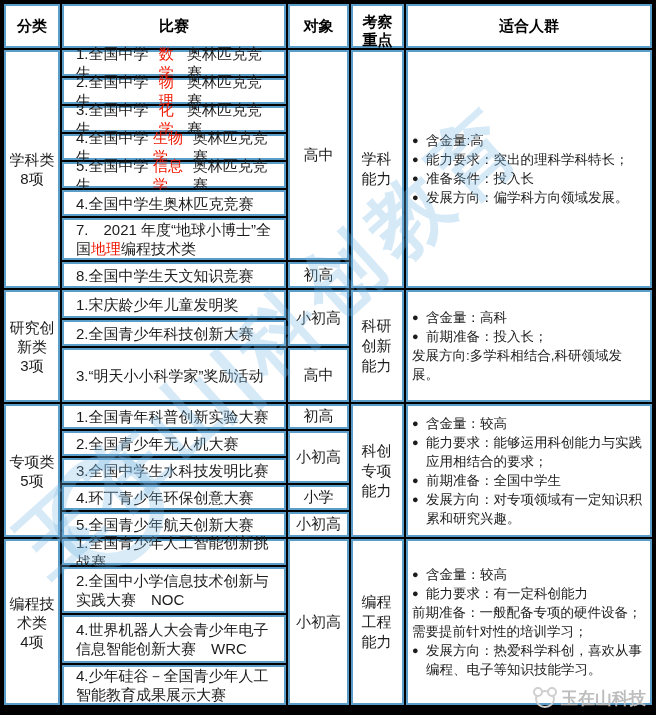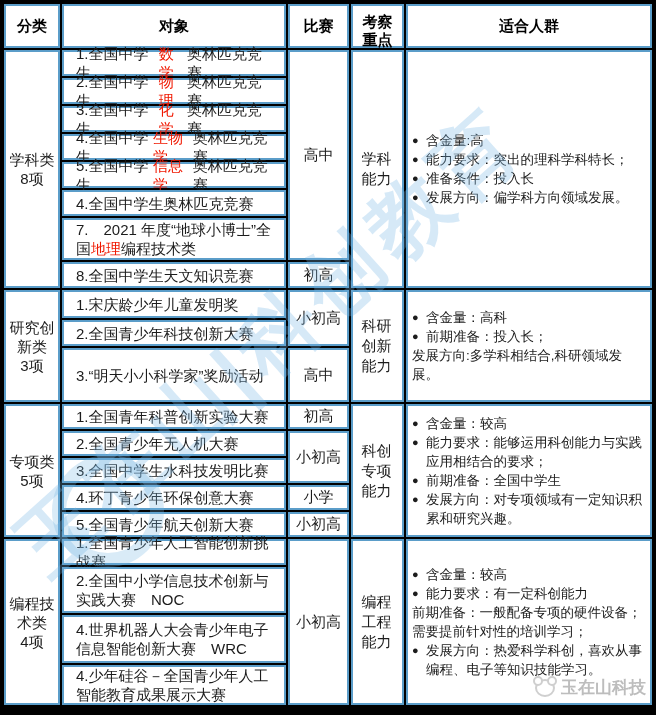--- a/index.html
+++ b/index.html
@@ -32,38 +32,38 @@
   .s2 { grid-template-rows:28px 26px 54px; }
   .s3 { grid-template-rows:repeat(5,25px); }
   .s4 { grid-template-rows:26px 46px 48px 40px; }
   
   .wm-diag { position:absolute; left:30px; top:505px; z-index:5; pointer-events:none;
              transform:rotate(-42deg); transform-origin:left center; white-space:nowrap;
              font-size:80px; font-weight:bold; letter-spacing:8px;
              color:rgba(120,182,228,0.30); }
   .wm-circ { position:absolute; left:52px; top:455px; width:112px; height:112px; z-index:5;
              border:14px solid rgba(120,182,228,0.28); border-radius:50%; pointer-events:none; }
-  .brand { position:absolute; right:10px; bottom:16px; z-index:6; display:flex;
+  .brand { position:absolute; right:10px; bottom:5px; z-index:6; display:flex;
            align-items:center; gap:6px; color:#bdbdbd; font-size:17px; font-weight:bold; }
   .panda { width:20px; height:18px; border:2px solid #cfcfcf; border-radius:50%; position:relative; }
   .panda:before,.panda:after { content:""; position:absolute; width:6px; height:6px;
            border:2px solid #cfcfcf; border-radius:50%; top:-5px; background:#fff; }
   .panda:before { left:-4px; } .panda:after { right:-4px; }
 </style>
 </head>
 <body>
 
 <div class="page">
 
   <div class="tbl">
 
     <div class="grid hdr">
       <div class="cell hcell">分类</div>
+      <div class="cell hcell">比赛</div>
       <div class="cell hcell">对象</div>
-      <div class="cell hcell">比赛</div>
       <div class="cell hcell">
           <span class="wrapnarrow">考察重点</span>
         </div>
       <div class="cell hcell">适合人群</div>
     </div>
 
     <div class="grid s1">
       <div class="cell cat">
         <span>学科类</span>
         <span>8项</span>

